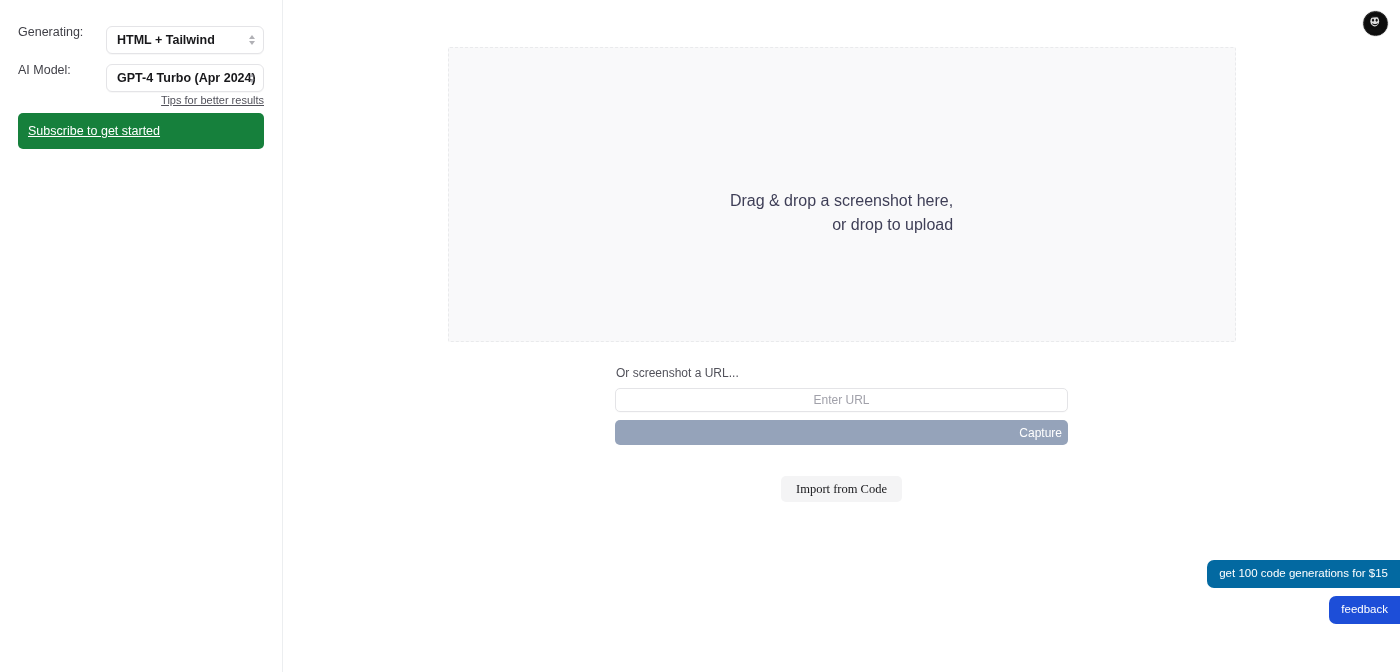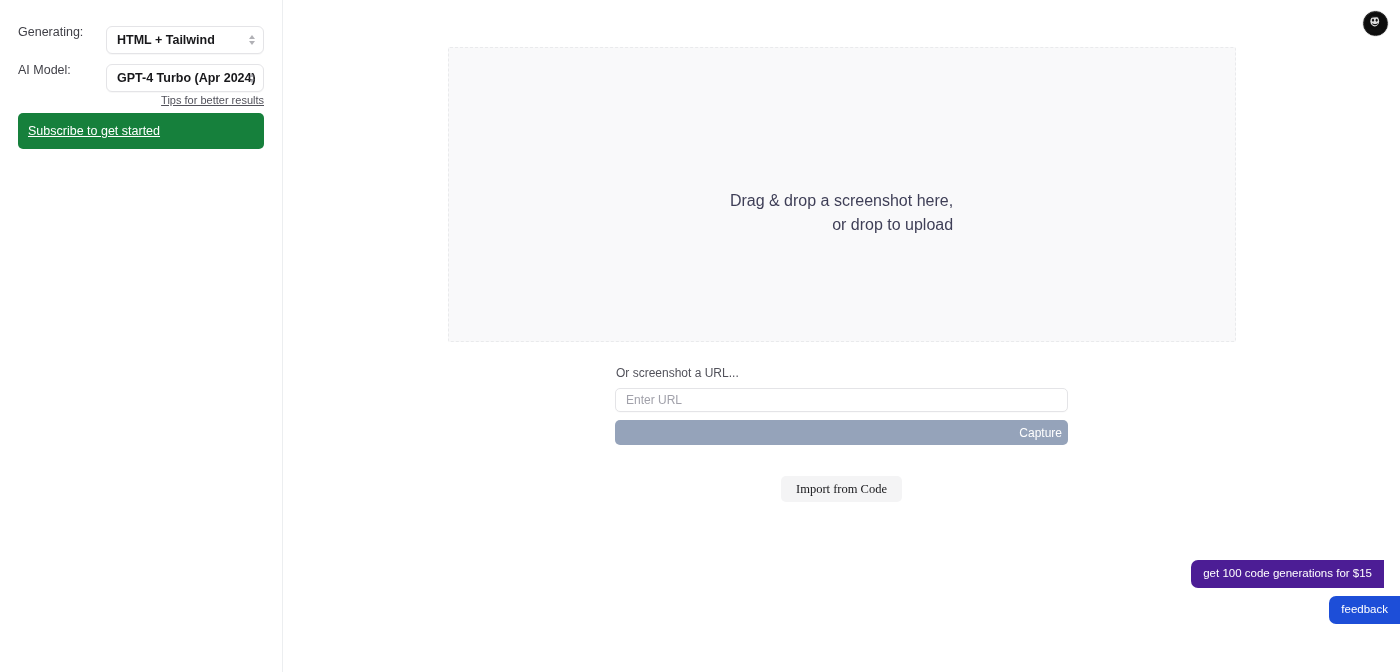--- a/index.html
+++ b/index.html
@@ -233,20 +233,21 @@
     height: 24px;
     border: 1px solid #e4e4e7;
     border-radius: 5px;
     padding: 0 10px;
     font-size: 12px;
     color: #18181b;
     background: #ffffff;
     outline: none;
     font-family: "Liberation Sans", sans-serif;
     box-shadow: 0 1px 1px rgba(0,0,0,0.02);
+    text-align: center;
   }
   .url-input::placeholder { color: #a1a1aa; }
 
   .capture-btn {
     display: block;
     width: 453px;
     height: 25px;
     margin-top: 8px;
     background: #95a3ba;
     border: none;
@@ -272,23 +273,23 @@
     border-radius: 5px;
     color: #18181b;
     font-size: 12.5px;
     cursor: pointer;
     font-family: Liberation Serif, serif;
   }
 
   
   .promo-badge {
     position: absolute;
-    right: 16px;
+    right: 0px;
     top: 560px;
-    background: #4c1d95;
+    background: #0369a1;
     color: #ffffff;
     font-size: 11.5px;
     padding: 8px 12px;
     border-radius: 7px 0 0 7px;
     white-space: nowrap;
     cursor: pointer;
     line-height: 1;
   }
 
   .feedback-badge {

